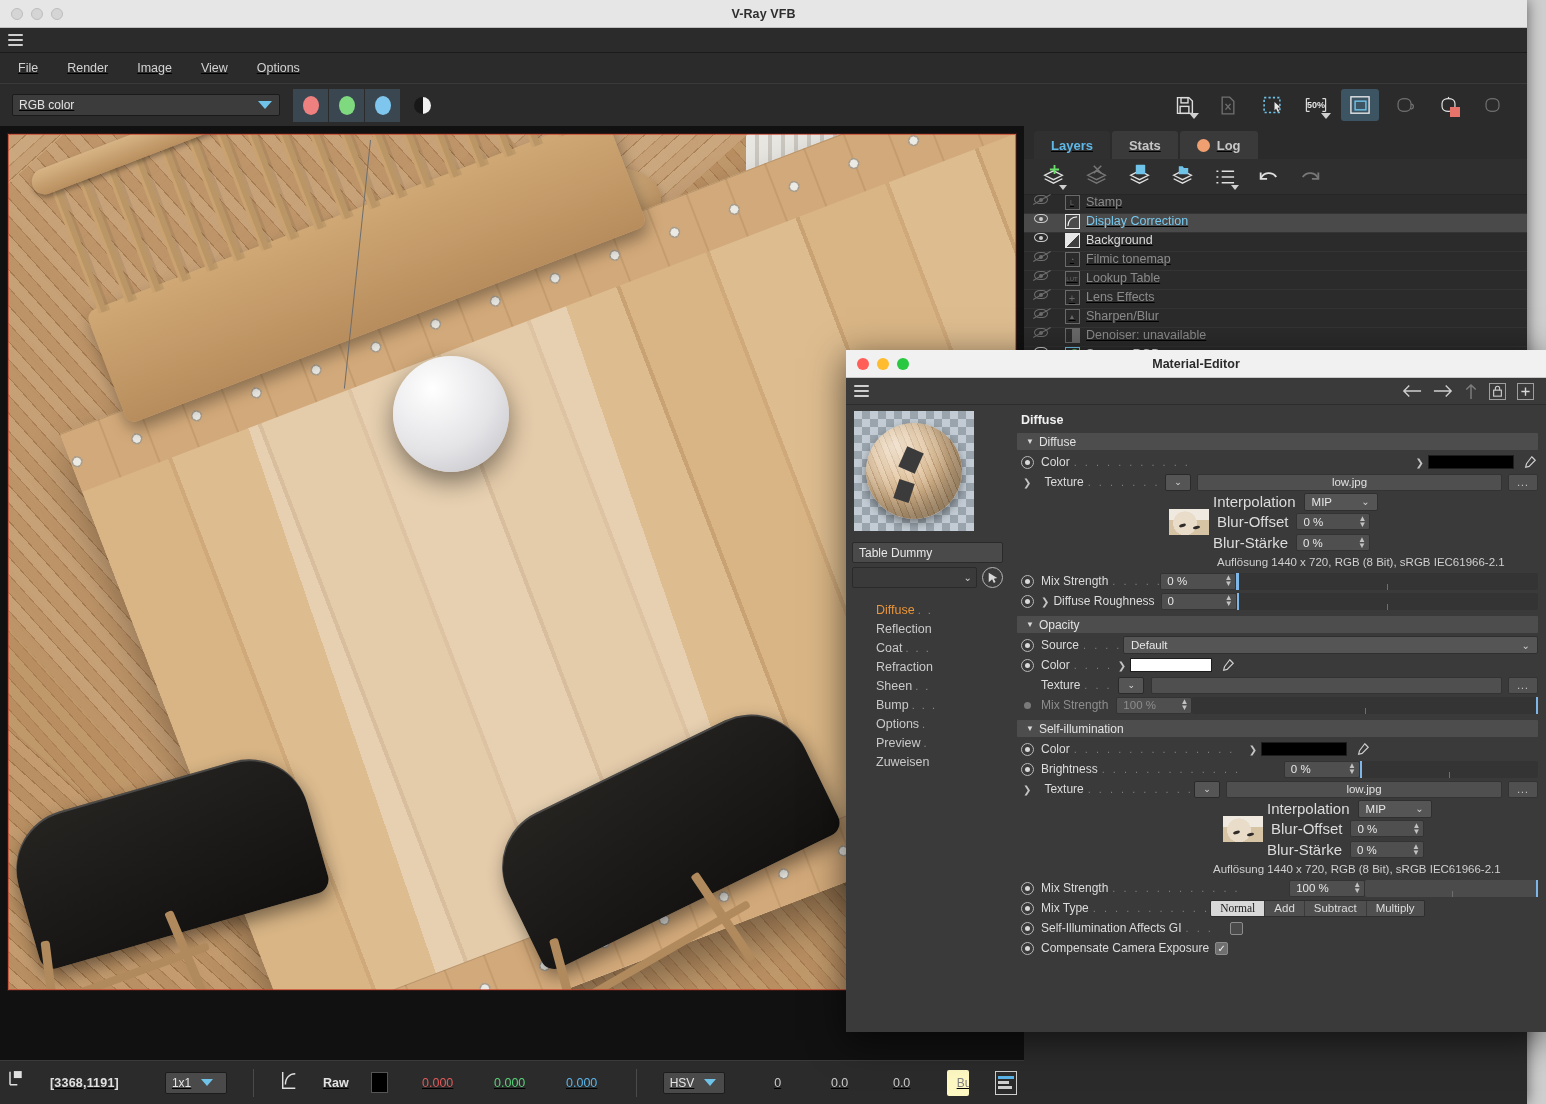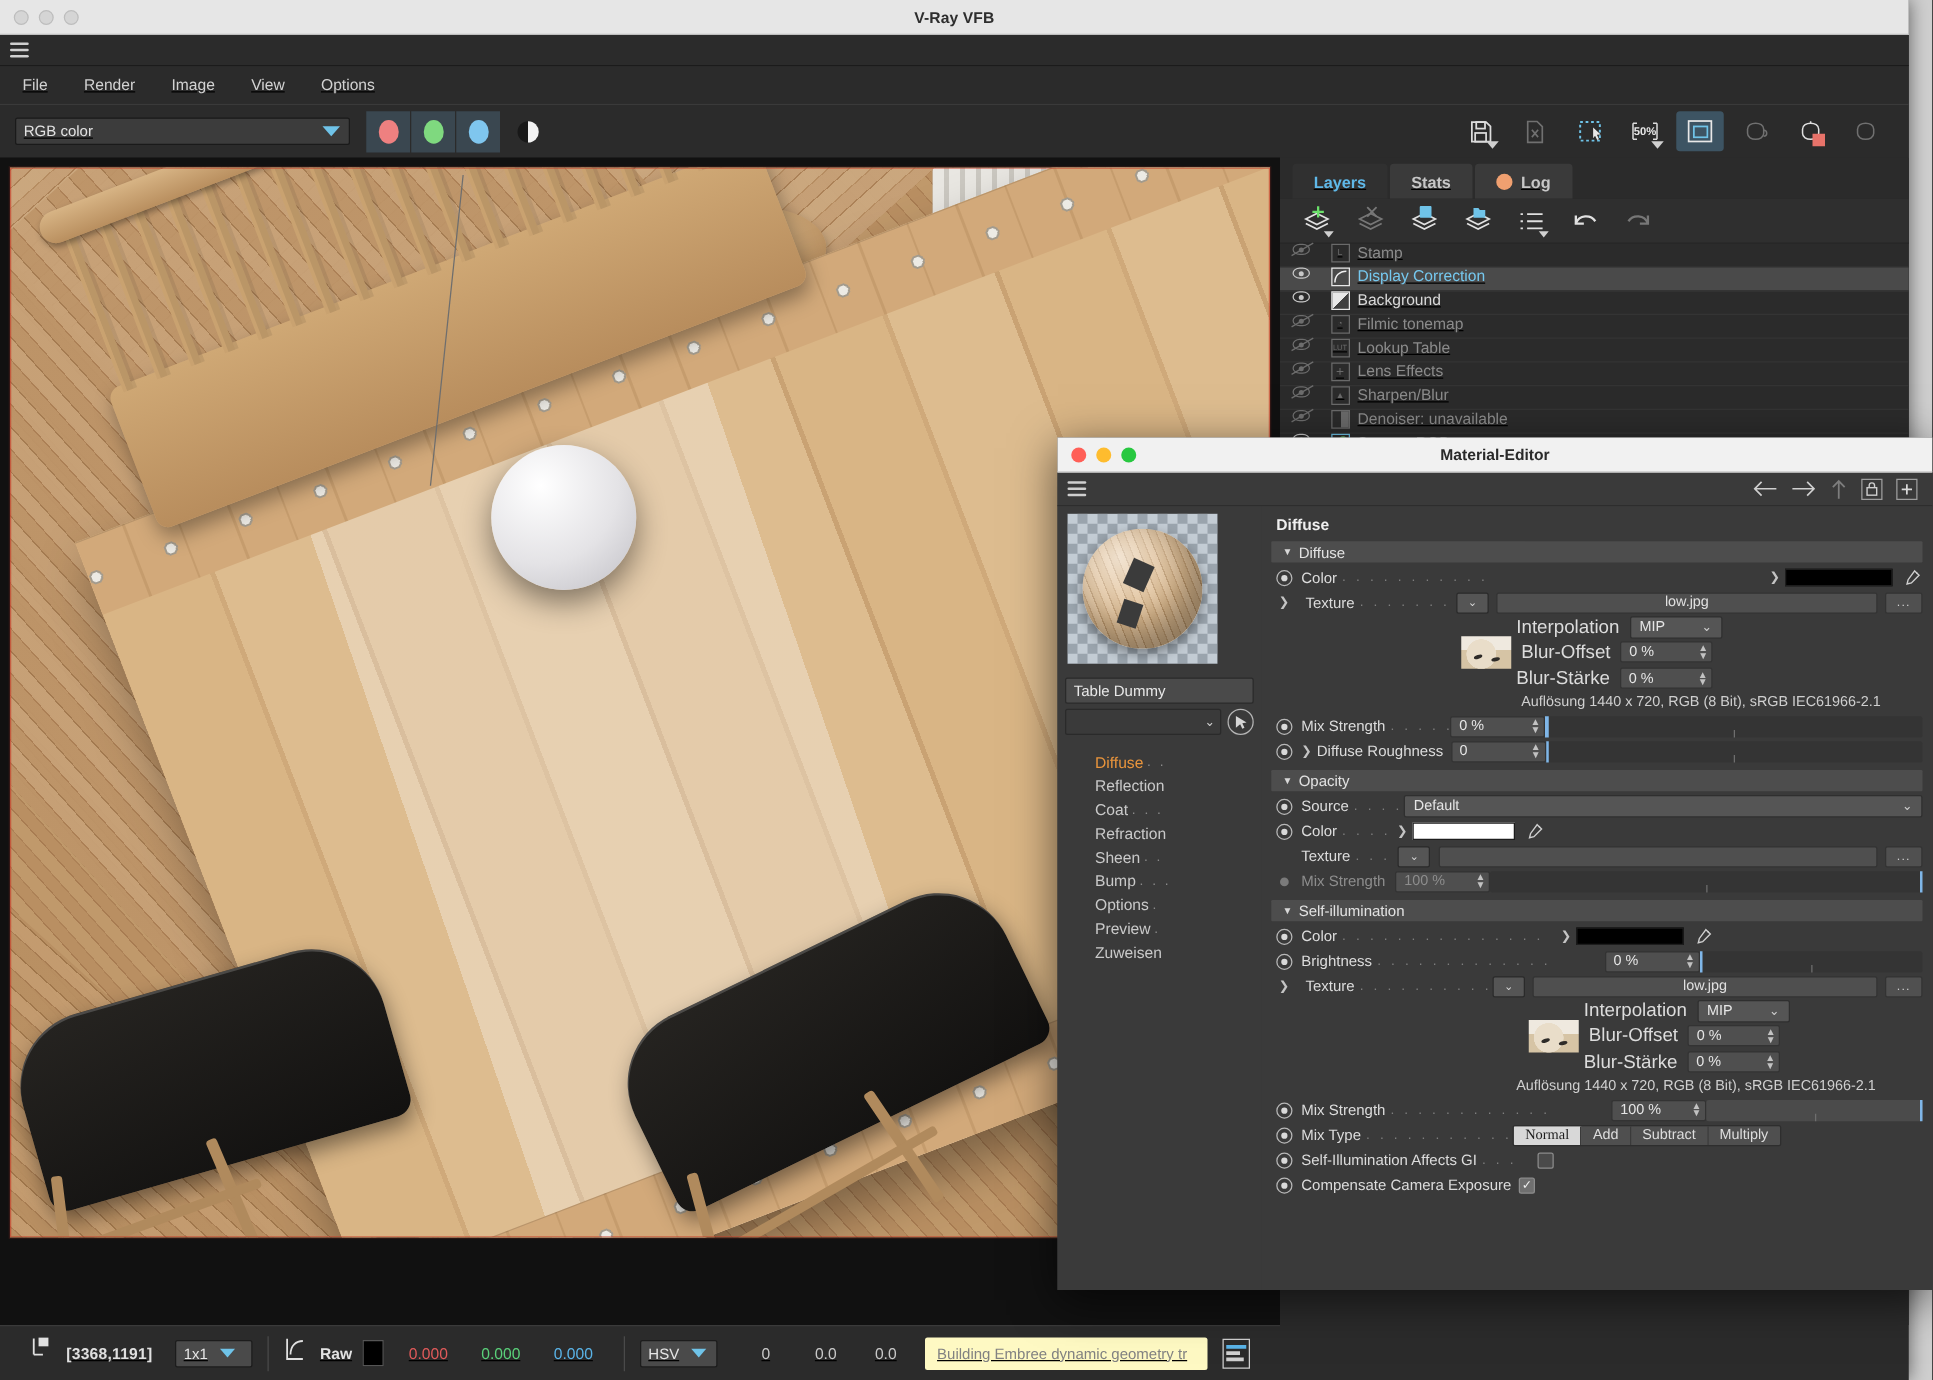--- a/index.html
+++ b/index.html
@@ -244,21 +244,21 @@
   .eye.hidden::before{content:'';position:absolute;left:-3px;top:3px;width:20px;height:1.3px;
     background:#6d6d6d;transform:rotate(-30deg);}
   .lico { width:15px;height:15px;border:1.2px solid #9a9a9a; display:flex;align-items:center;justify-content:center;
     font-size:7px;color:#b0b0b0; }
   .lico.active { border-color:#e8e8e8; }
   .lico.dim { border-color:#6a6a6a; color:#6a6a6a; }
 
   
   .statusbar {
     height: 44px; background:#2b2b2b; display:flex; align-items:center;
-    padding: 0 24px; gap: 2px; flex: 0 0 44px; border-top:1px solid #3a3a3a;
+    padding: 0 7px; gap: 16px; flex: 0 0 44px; border-top:1px solid #3a3a3a;
     width: 1024px;
   }
   .sb-sep { width:1px; height:28px; background:#4a4a4a; margin: 0 10px; }
   .sb-coord { font-size:12.5px; color:#e0e0e0; font-weight:bold; letter-spacing:.2px; }
   .sb-select {
     height:22px; min-width:62px; background:#4a4a4a; border:1px solid #1c1c1c; border-radius:2px;
     display:flex; align-items:center; padding:0 6px; gap:10px; font-size:12px; color:#e6e6e6; cursor:pointer;
   }
   .sb-select .c { width:0;height:0;border-left:6px solid transparent;border-right:6px solid transparent;border-top:7px solid #6fc3e8; }
   .sb-lbl { font-size:12.5px; color:#e2e2e2; font-weight:bold; }

